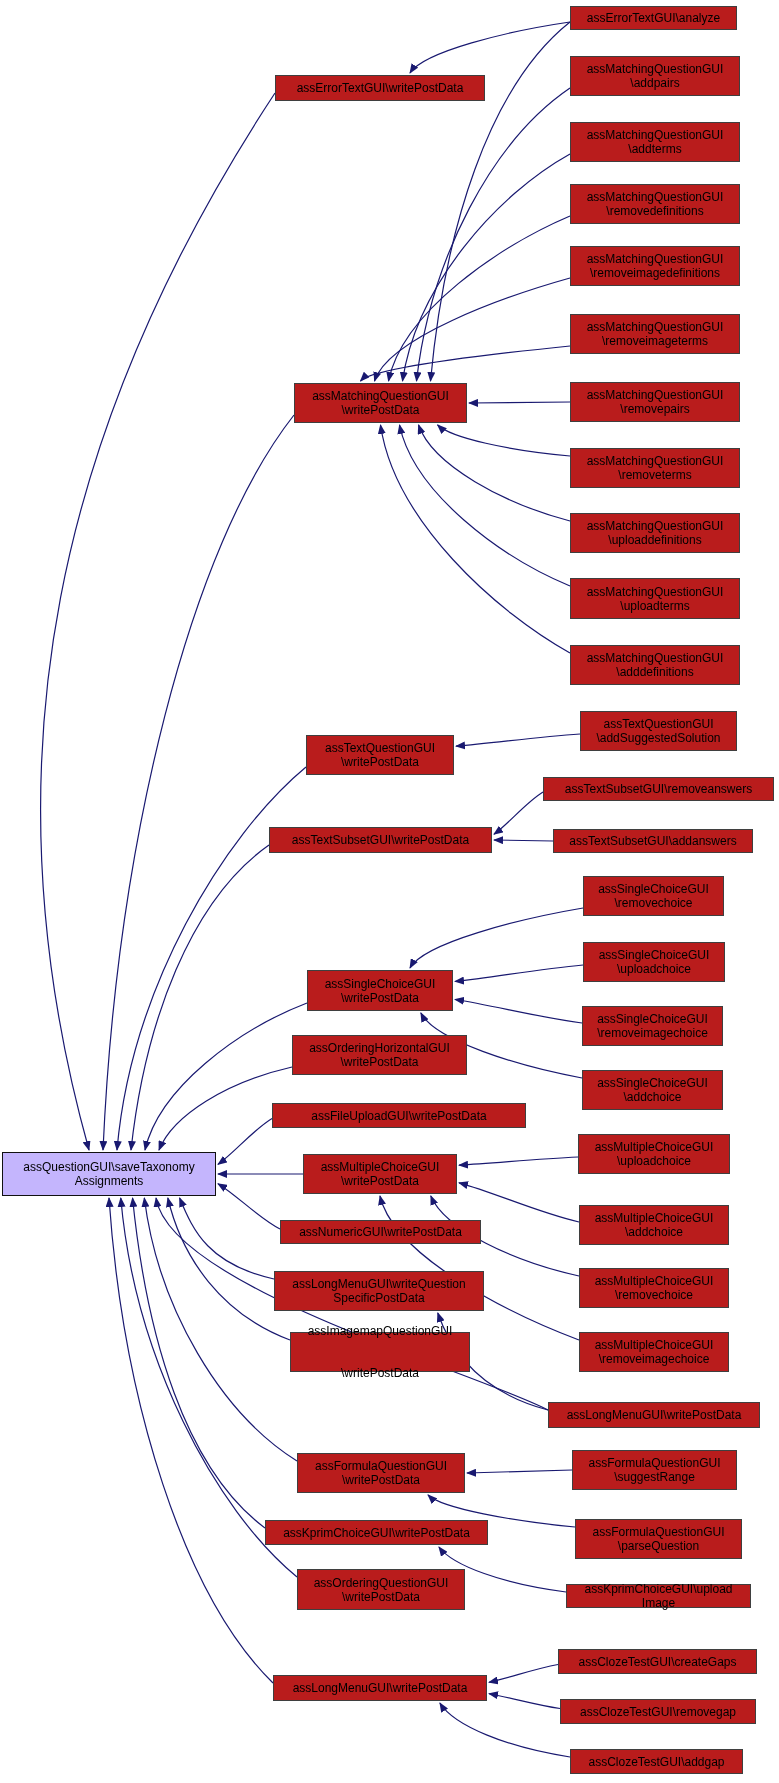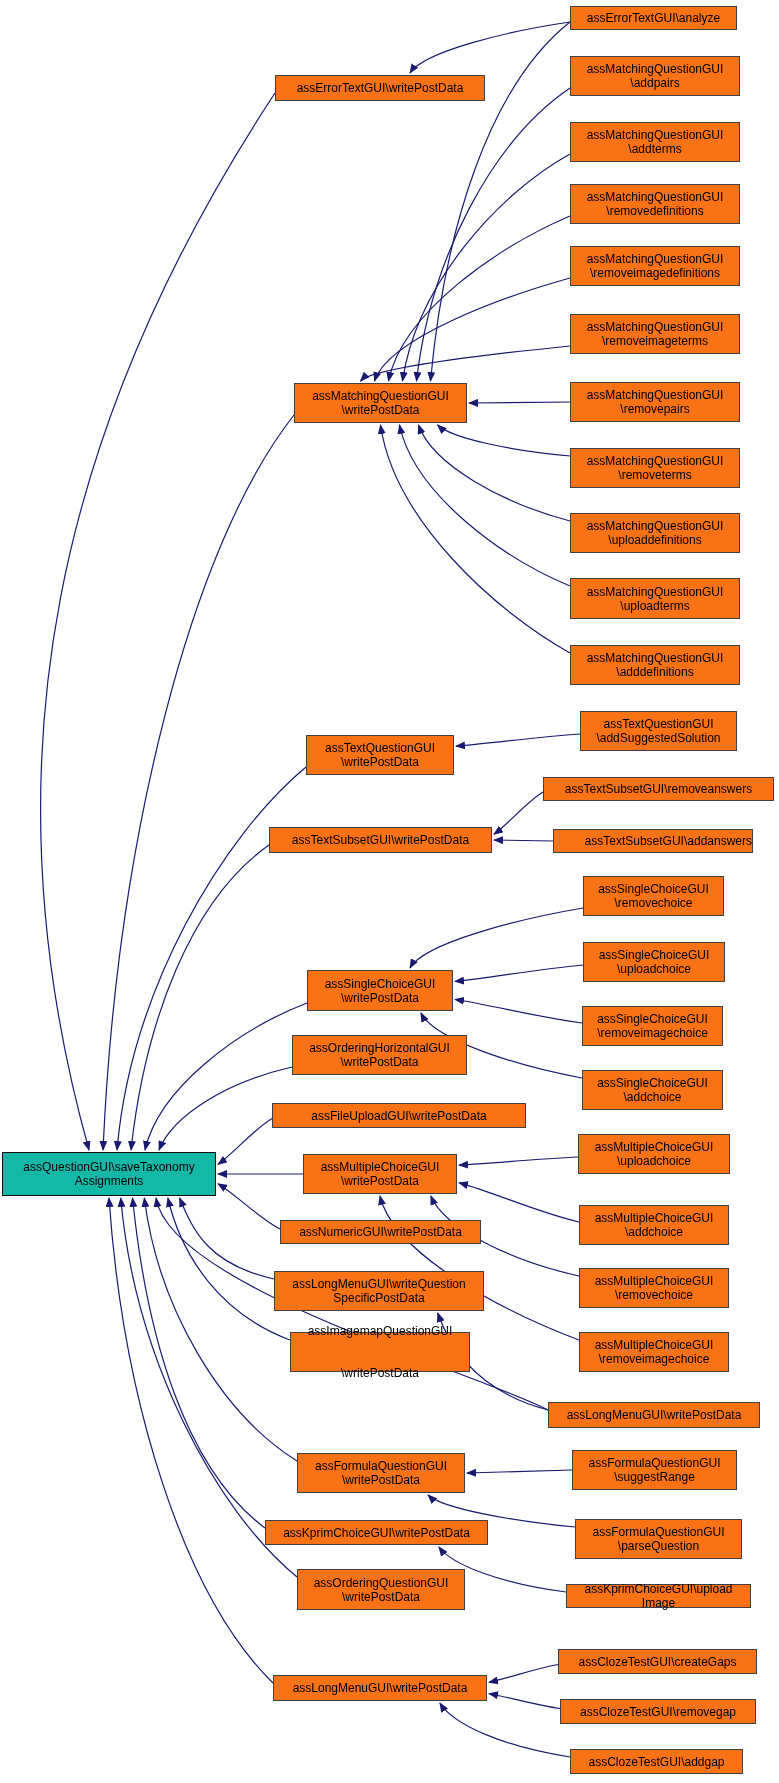--- a/index.html
+++ b/index.html
@@ -1,23 +1,23 @@
 <!DOCTYPE html>
 <html><head>
 <meta charset="utf-8">
 <style>
   html,body{margin:0;padding:0;background:#ffffff;}
   #canvas{position:relative;width:779px;height:1783px;background:#ffffff;overflow:hidden;
           font-family:"Liberation Sans","DejaVu Sans",sans-serif;}
   #edges{position:absolute;left:0;top:0;z-index:1;}
-  .node{position:absolute;z-index:2;box-sizing:border-box;background:#f97316;
+  .node{position:absolute;z-index:2;box-sizing:border-box;background:#b91c1c;
         border:1.5px solid #3f3f3f;display:flex;flex-direction:column;align-items:center;
         justify-content:center;font-size:12px;line-height:14px;color:#000;
         white-space:nowrap;text-align:center;cursor:pointer;}
-  .node.main{background:#14b8a6;border-color:#111;cursor:default;}
+  .node.main{background:#c4b5fd;border-color:#111;cursor:default;}
   .node span{display:block;}
 </style>
 </head>
 <body>
 
 <div id="canvas">
   <svg id="edges" width="779" height="1783">
       <defs>
         <marker id="arw" markerWidth="10" markerHeight="8" refX="9" refY="4" orient="auto" markerUnits="userSpaceOnUse">
           <path d="M0,0 L10,4 L0,8 z" fill="#191970"></path>
@@ -171,21 +171,21 @@
       <span>assMatchingQuestionGUI</span>
       <span>\adddefinitions</span>
     </div>
     <div class="node" style="left: 580px; top: 711px; width: 157px; height: 40px;">
       <span>assTextQuestionGUI</span>
       <span>\addSuggestedSolution</span>
     </div>
     <div class="node" style="left: 543px; top: 777px; width: 231px; height: 24px;">
       <span>assTextSubsetGUI\removeanswers</span>
     </div>
-    <div class="node" style="left: 553px; top: 829px; width: 200px; height: 24px; align-items: flex-end;">
+    <div class="node" style="left: 553px; top: 829px; width: 200px; height: 24px;">
       <span>assTextSubsetGUI\addanswers</span>
     </div>
     <div class="node" style="left: 583px; top: 876px; width: 141px; height: 40px;">
       <span>assSingleChoiceGUI</span>
       <span>\removechoice</span>
     </div>
     <div class="node" style="left: 583px; top: 942px; width: 142px; height: 40px;">
       <span>assSingleChoiceGUI</span>
       <span>\uploadchoice</span>
     </div>

